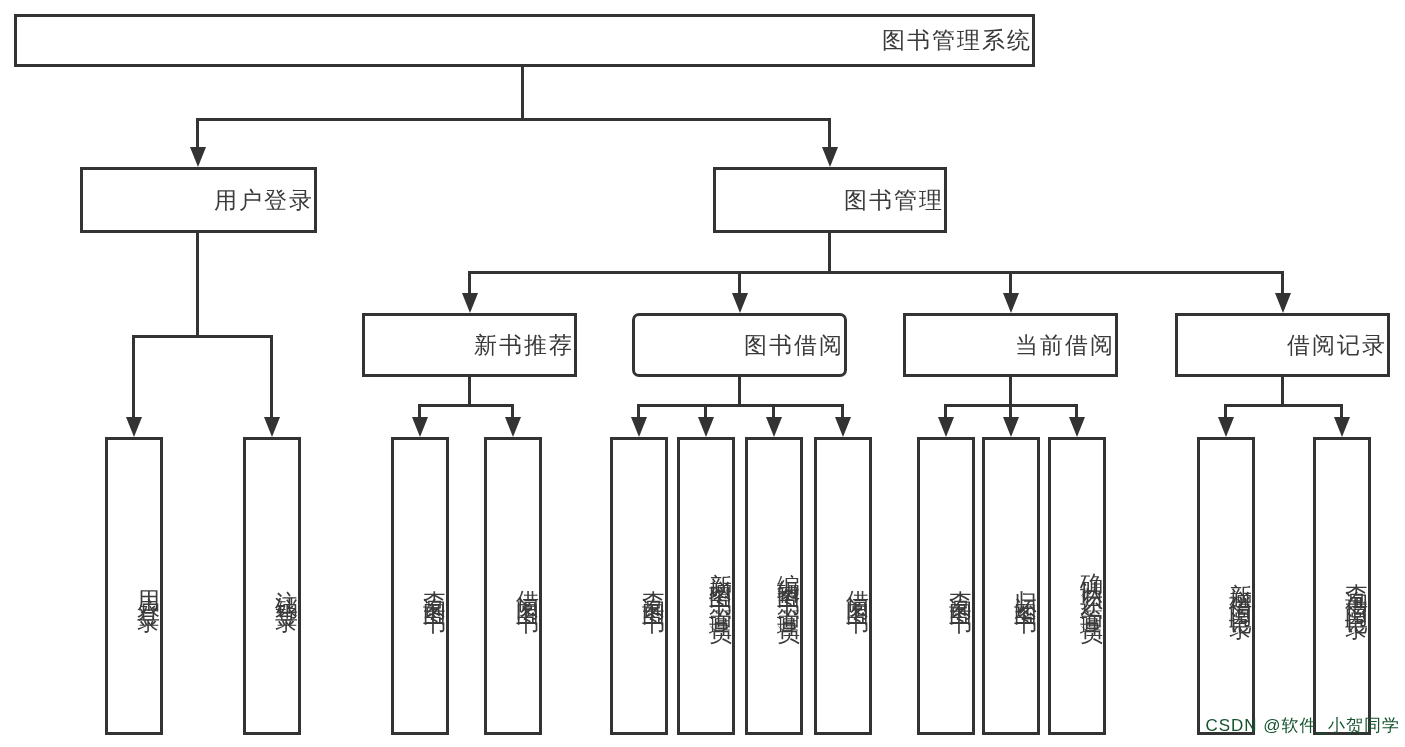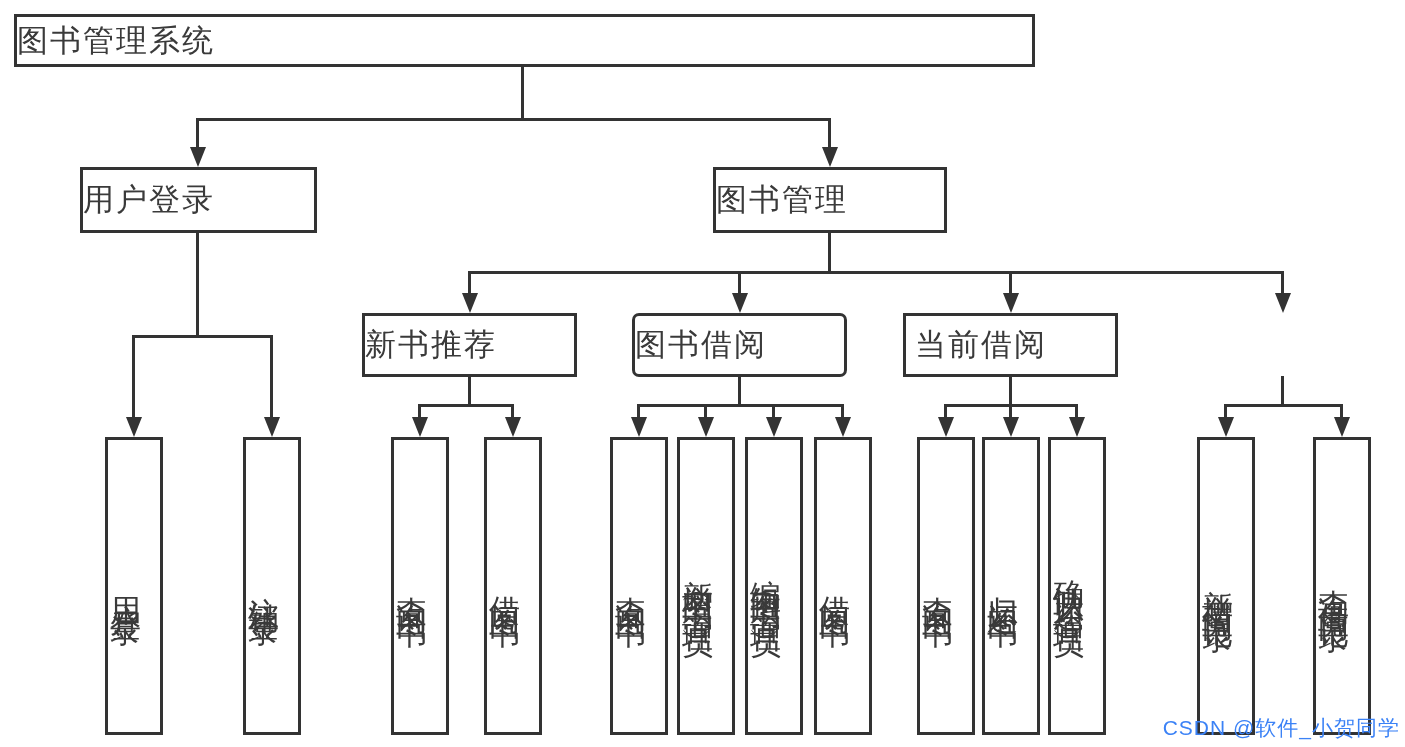--- a/index.html
+++ b/index.html
@@ -4,36 +4,36 @@
 <style>
   html,body{margin:0;padding:0;}
   body{
     width:1405px;height:747px;background:#ffffff;position:relative;overflow:hidden;
     font-family:"Liberation Sans", sans-serif;
   }
   .canvas{position:absolute;inset:0;}
   .box{
     position:absolute;box-sizing:border-box;background:#ffffff;
     border:3px solid #333333;color:#3a3a3a;
-    display:flex;align-items:center;justify-content:flex-start;
-    font-size:31px;letter-spacing:2px;z-index:2;font-family:Liberation Mono, monospace;
+    display:flex;align-items:center;justify-content:flex-end;
+    font-size:23px;letter-spacing:2px;z-index:2;
   }
   .box.v span{
     writing-mode:vertical-rl;letter-spacing:7px;line-height:1;
   }
   .ln{position:absolute;background:#333333;z-index:1;}
   .ar{position:absolute;width:3px;background:#333333;z-index:1;}
   .ar::after{
     content:"";position:absolute;left:50%;bottom:-19px;transform:translateX(-50%);
     width:0;height:0;border-left:8px solid transparent;border-right:8px solid transparent;
     border-top:20px solid #333333;
   }
   .watermark{
     position:absolute;left:1050px;top:714px;width:350px;text-align:right;
-    font-size:21px;color:#3b82f6;z-index:6;letter-spacing:1px;white-space:nowrap;
+    font-size:17px;color:#14532d;z-index:6;letter-spacing:1px;white-space:nowrap;
   }
 </style>
 </head>
 <body>
 
 <div class="canvas">
 
   <div class="ln" style="left:521px;top:66px;width:3px;height:54px;"></div>
   <div class="ln" style="left:196px;top:118px;width:635px;height:3px;"></div>
   <div class="ar" style="left:196px;top:118px;height:30px;"></div>
@@ -87,20 +87,23 @@
 
   <div class="box" style="left:362px;top:313px;width:215px;height:64px;">
     <span>新书推荐</span>
   </div>
   <div class="box" style="left:632px;top:313px;width:215px;height:64px;border-radius:7px;">
     <span>图书借阅</span>
   </div>
   <div class="box" style="left:903px;top:313px;width:215px;height:64px;padding-left:9px;">
     <span>当前借阅</span>
   </div>
+  <div class="box" style="left:1175px;top:313px;width:215px;height:64px;">
+    <span>借阅记录</span>
+  </div>
 
   <div class="box v" style="left:105px;top:437px;width:58px;height:298px;">
     <span>用户登录</span>
   </div>
   <div class="box v" style="left:243px;top:437px;width:58px;height:298px;">
     <span>注销登录</span>
   </div>
 
   <div class="box v" style="left:391px;top:437px;width:58px;height:298px;">
     <span>查询图书</span>

